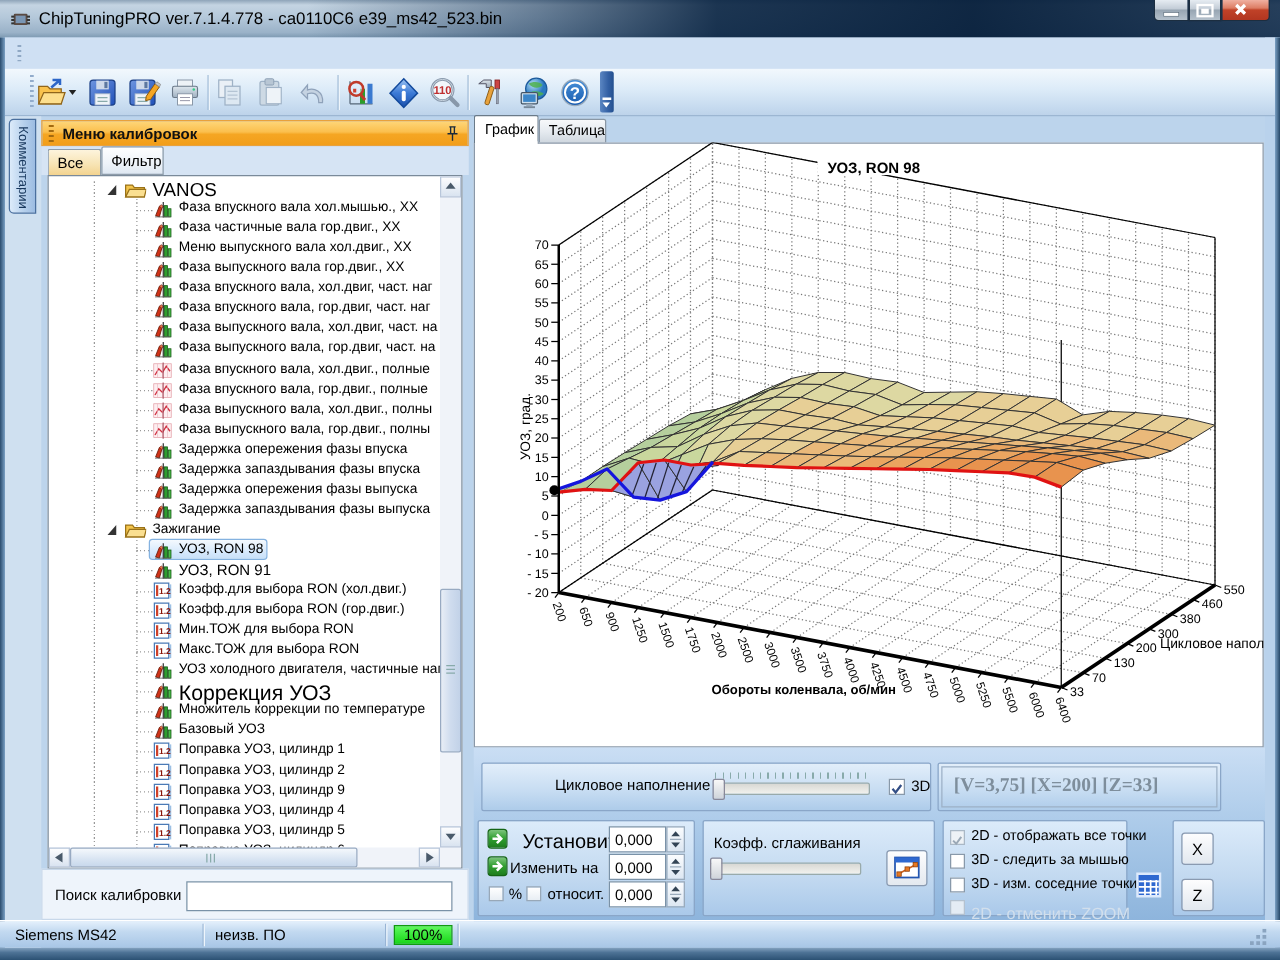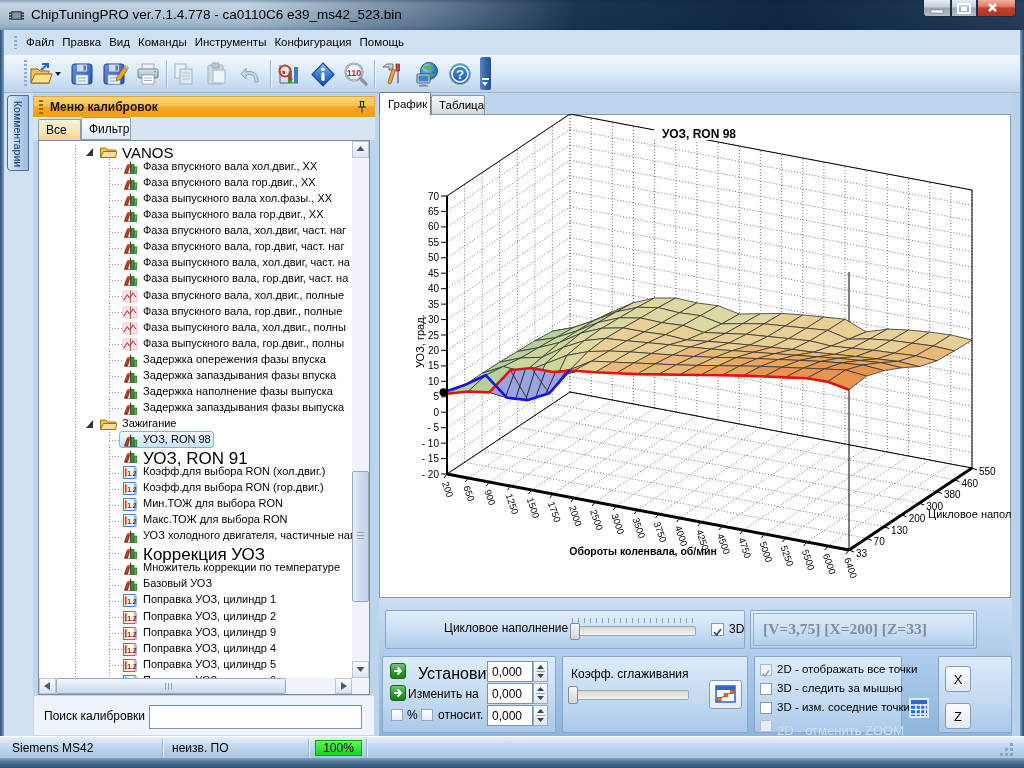--- a/index.html
+++ b/index.html
@@ -34,21 +34,20 @@
     </svg>
 </div>
 
 <div class="abs" style="left:0;top:30px;width:4px;height:728px;background:linear-gradient(90deg,#2a4c6e,#7aa0c4)"></div>
 <div class="abs" style="left:1012px;top:30px;width:12px;height:728px;background:#b9d2ec"></div>
 <div class="abs" style="left:1020px;top:30px;width:4px;height:728px;background:linear-gradient(90deg,#7aa0c4,#264868)"></div>
 <div class="abs" style="left:0;top:758px;width:1024px;height:10px;background:linear-gradient(180deg,#87a5c2 0,#4e7396 40%,#2b5173 100%)"></div>
 
 <div class="abs" style="left:4px;top:30px;width:1016px;height:25px;background:#cfe0f3">
   <div class="abs" style="left:10px;top:6px;width:3px;height:13px;background:repeating-linear-gradient(180deg,#8fa8c4 0,#8fa8c4 2px,transparent 2px,transparent 4px)"></div>
-  <div class="abs txt" style="left:22px;top:6px;font-size:11.5px;color:#000"><span style="margin-right:8px">Файл</span><span style="margin-right:8px">Правка</span><span style="margin-right:8px">Вид</span><span style="margin-right:8px">Команды</span><span style="margin-right:8px">Инструменты</span><span style="margin-right:8px">Конфигурация</span><span>Помощь</span></div>
 </div>
 <div class="abs" style="left:4px;top:55px;width:1016px;height:38px;background:linear-gradient(180deg,#f2f8fd 0,#dcebf8 45%,#c8dcf0 80%,#bdd3ea 100%);border-bottom:1px solid #9cb6d2"></div>
 <div class="abs" style="left:28px;top:61px;width:26px;height:27px"><svg width="26" height="27" viewBox="0 0 26 27">
 <path d="M3 8 L3 22 L21 22 L21 10 L12 10 L10 8 Z" fill="#f9c24d" stroke="#90651a" stroke-width="1"></path>
 <path d="M3 22 L7 13 L24 13 L21 22 Z" fill="#fddf8e" stroke="#90651a" stroke-width="1"></path>
 <path d="M14 3 L20 3 L20 7 M20 3 L13 9" stroke="#2c66c8" stroke-width="2" fill="none"></path>
     </svg></div>
 <div class="abs" style="left:55px;top:72px;width:0;height:0;border-left:3.5px solid transparent;border-right:3.5px solid transparent;border-top:4px solid #222"></div>
 <div class="abs" style="left:69px;top:61px;width:26px;height:27px"><svg width="26" height="27" viewBox="0 0 26 27">
       <defs>
@@ -220,41 +219,41 @@
     <div class="abs txt" style="left:83px;top:3.0px;font-size:15px;color:#000">VANOS</div>
     <div class="abs" style="left:70px;top:26.6px;width:13px;height:1px;background:repeating-linear-gradient(90deg,#999 0,#999 1px,transparent 1px,transparent 3px)"></div>
     <div class="abs" style="left:83px;top:19.1px;width:16px;height:15px"><svg width="16" height="15" viewBox="0 0 16 15">
 <path d="M2.5 12.5 L5.5 5 L7.5 6.5 L5.5 13.5 Z" fill="#cf3318" stroke="#6e1a08" stroke-width="0.7"></path>
 <path d="M5.5 5 L7 3.8 L9 5.3 L7.5 6.5 Z" fill="#ee7850" stroke="#6e1a08" stroke-width="0.5"></path>
 <line x1="8.6" y1="1.5" x2="8.6" y2="14" stroke="#222" stroke-width="0.9"></line>
 <rect x="9.4" y="4.5" width="2.6" height="9" fill="#2f9e2f" stroke="#11540f" stroke-width="0.6"></rect>
 <rect x="12.6" y="7" width="2.2" height="6.5" fill="#49bd49" stroke="#11540f" stroke-width="0.6"></rect>
 <path d="M2 13.5 L14.5 13.5" stroke="#666" stroke-width="0.7"></path>
       </svg></div>
-    <div class="abs txt" style="left:104px;top:19.1px;font-size:11px;color:#000">Фаза впускного вала хол.двиг., ХХ</div>
+    <div class="abs txt" style="left:104px;top:19.1px;font-size:11px;color:#000">Фаза впускного вала хол.мышью., ХХ</div>
     <div class="abs" style="left:70px;top:42.6px;width:13px;height:1px;background:repeating-linear-gradient(90deg,#999 0,#999 1px,transparent 1px,transparent 3px)"></div>
     <div class="abs" style="left:83px;top:35.1px;width:16px;height:15px"><svg width="16" height="15" viewBox="0 0 16 15">
 <path d="M2.5 12.5 L5.5 5 L7.5 6.5 L5.5 13.5 Z" fill="#cf3318" stroke="#6e1a08" stroke-width="0.7"></path>
 <path d="M5.5 5 L7 3.8 L9 5.3 L7.5 6.5 Z" fill="#ee7850" stroke="#6e1a08" stroke-width="0.5"></path>
 <line x1="8.6" y1="1.5" x2="8.6" y2="14" stroke="#222" stroke-width="0.9"></line>
 <rect x="9.4" y="4.5" width="2.6" height="9" fill="#2f9e2f" stroke="#11540f" stroke-width="0.6"></rect>
 <rect x="12.6" y="7" width="2.2" height="6.5" fill="#49bd49" stroke="#11540f" stroke-width="0.6"></rect>
 <path d="M2 13.5 L14.5 13.5" stroke="#666" stroke-width="0.7"></path>
       </svg></div>
-    <div class="abs txt" style="left:104px;top:35.1px;font-size:11px;color:#000">Фаза впускного вала гор.двиг., ХХ</div>
+    <div class="abs txt" style="left:104px;top:35.1px;font-size:11px;color:#000">Фаза частичные вала гор.двиг., ХХ</div>
     <div class="abs" style="left:70px;top:58.7px;width:13px;height:1px;background:repeating-linear-gradient(90deg,#999 0,#999 1px,transparent 1px,transparent 3px)"></div>
     <div class="abs" style="left:83px;top:51.2px;width:16px;height:15px"><svg width="16" height="15" viewBox="0 0 16 15">
 <path d="M2.5 12.5 L5.5 5 L7.5 6.5 L5.5 13.5 Z" fill="#cf3318" stroke="#6e1a08" stroke-width="0.7"></path>
 <path d="M5.5 5 L7 3.8 L9 5.3 L7.5 6.5 Z" fill="#ee7850" stroke="#6e1a08" stroke-width="0.5"></path>
 <line x1="8.6" y1="1.5" x2="8.6" y2="14" stroke="#222" stroke-width="0.9"></line>
 <rect x="9.4" y="4.5" width="2.6" height="9" fill="#2f9e2f" stroke="#11540f" stroke-width="0.6"></rect>
 <rect x="12.6" y="7" width="2.2" height="6.5" fill="#49bd49" stroke="#11540f" stroke-width="0.6"></rect>
 <path d="M2 13.5 L14.5 13.5" stroke="#666" stroke-width="0.7"></path>
       </svg></div>
-    <div class="abs txt" style="left:104px;top:51.2px;font-size:11px;color:#000">Фаза выпускного вала хол.фазы., ХХ</div>
+    <div class="abs txt" style="left:104px;top:51.2px;font-size:11px;color:#000">Меню выпускного вала хол.двиг., ХХ</div>
     <div class="abs" style="left:70px;top:74.7px;width:13px;height:1px;background:repeating-linear-gradient(90deg,#999 0,#999 1px,transparent 1px,transparent 3px)"></div>
     <div class="abs" style="left:83px;top:67.2px;width:16px;height:15px"><svg width="16" height="15" viewBox="0 0 16 15">
 <path d="M2.5 12.5 L5.5 5 L7.5 6.5 L5.5 13.5 Z" fill="#cf3318" stroke="#6e1a08" stroke-width="0.7"></path>
 <path d="M5.5 5 L7 3.8 L9 5.3 L7.5 6.5 Z" fill="#ee7850" stroke="#6e1a08" stroke-width="0.5"></path>
 <line x1="8.6" y1="1.5" x2="8.6" y2="14" stroke="#222" stroke-width="0.9"></line>
 <rect x="9.4" y="4.5" width="2.6" height="9" fill="#2f9e2f" stroke="#11540f" stroke-width="0.6"></rect>
 <rect x="12.6" y="7" width="2.2" height="6.5" fill="#49bd49" stroke="#11540f" stroke-width="0.6"></rect>
 <path d="M2 13.5 L14.5 13.5" stroke="#666" stroke-width="0.7"></path>
       </svg></div>
     <div class="abs txt" style="left:104px;top:67.2px;font-size:11px;color:#000">Фаза выпускного вала гор.двиг., ХХ</div>
@@ -360,21 +359,21 @@
     <div class="abs txt" style="left:104px;top:227.7px;font-size:11px;color:#000">Задержка запаздывания фазы впуска</div>
     <div class="abs" style="left:70px;top:251.2px;width:13px;height:1px;background:repeating-linear-gradient(90deg,#999 0,#999 1px,transparent 1px,transparent 3px)"></div>
     <div class="abs" style="left:83px;top:243.8px;width:16px;height:15px"><svg width="16" height="15" viewBox="0 0 16 15">
 <path d="M2.5 12.5 L5.5 5 L7.5 6.5 L5.5 13.5 Z" fill="#cf3318" stroke="#6e1a08" stroke-width="0.7"></path>
 <path d="M5.5 5 L7 3.8 L9 5.3 L7.5 6.5 Z" fill="#ee7850" stroke="#6e1a08" stroke-width="0.5"></path>
 <line x1="8.6" y1="1.5" x2="8.6" y2="14" stroke="#222" stroke-width="0.9"></line>
 <rect x="9.4" y="4.5" width="2.6" height="9" fill="#2f9e2f" stroke="#11540f" stroke-width="0.6"></rect>
 <rect x="12.6" y="7" width="2.2" height="6.5" fill="#49bd49" stroke="#11540f" stroke-width="0.6"></rect>
 <path d="M2 13.5 L14.5 13.5" stroke="#666" stroke-width="0.7"></path>
       </svg></div>
-    <div class="abs txt" style="left:104px;top:243.8px;font-size:11px;color:#000">Задержка наполнение фазы выпуска</div>
+    <div class="abs txt" style="left:104px;top:243.8px;font-size:11px;color:#000">Задержка опережения фазы выпуска</div>
     <div class="abs" style="left:70px;top:267.3px;width:13px;height:1px;background:repeating-linear-gradient(90deg,#999 0,#999 1px,transparent 1px,transparent 3px)"></div>
     <div class="abs" style="left:83px;top:259.8px;width:16px;height:15px"><svg width="16" height="15" viewBox="0 0 16 15">
 <path d="M2.5 12.5 L5.5 5 L7.5 6.5 L5.5 13.5 Z" fill="#cf3318" stroke="#6e1a08" stroke-width="0.7"></path>
 <path d="M5.5 5 L7 3.8 L9 5.3 L7.5 6.5 Z" fill="#ee7850" stroke="#6e1a08" stroke-width="0.5"></path>
 <line x1="8.6" y1="1.5" x2="8.6" y2="14" stroke="#222" stroke-width="0.9"></line>
 <rect x="9.4" y="4.5" width="2.6" height="9" fill="#2f9e2f" stroke="#11540f" stroke-width="0.6"></rect>
 <rect x="12.6" y="7" width="2.2" height="6.5" fill="#49bd49" stroke="#11540f" stroke-width="0.6"></rect>
 <path d="M2 13.5 L14.5 13.5" stroke="#666" stroke-width="0.7"></path>
       </svg></div>
     <div class="abs txt" style="left:104px;top:259.8px;font-size:11px;color:#000">Задержка запаздывания фазы выпуска</div>
@@ -399,21 +398,21 @@
     <div class="abs txt" style="left:104px;top:291.9px;font-size:11px;color:#000">УОЗ, RON 98</div>
     <div class="abs" style="left:70px;top:315.4px;width:13px;height:1px;background:repeating-linear-gradient(90deg,#999 0,#999 1px,transparent 1px,transparent 3px)"></div>
     <div class="abs" style="left:83px;top:307.9px;width:16px;height:15px"><svg width="16" height="15" viewBox="0 0 16 15">
 <path d="M2.5 12.5 L5.5 5 L7.5 6.5 L5.5 13.5 Z" fill="#cf3318" stroke="#6e1a08" stroke-width="0.7"></path>
 <path d="M5.5 5 L7 3.8 L9 5.3 L7.5 6.5 Z" fill="#ee7850" stroke="#6e1a08" stroke-width="0.5"></path>
 <line x1="8.6" y1="1.5" x2="8.6" y2="14" stroke="#222" stroke-width="0.9"></line>
 <rect x="9.4" y="4.5" width="2.6" height="9" fill="#2f9e2f" stroke="#11540f" stroke-width="0.6"></rect>
 <rect x="12.6" y="7" width="2.2" height="6.5" fill="#49bd49" stroke="#11540f" stroke-width="0.6"></rect>
 <path d="M2 13.5 L14.5 13.5" stroke="#666" stroke-width="0.7"></path>
       </svg></div>
-    <div class="abs txt" style="left:104px;top:307.9px;font-size:17px;color:#000">УОЗ, RON 91</div>
+    <div class="abs txt" style="left:104px;top:307.9px;font-size:12px;color:#000">УОЗ, RON 91</div>
     <div class="abs" style="left:70px;top:331.5px;width:13px;height:1px;background:repeating-linear-gradient(90deg,#999 0,#999 1px,transparent 1px,transparent 3px)"></div>
     <div class="abs" style="left:83px;top:324.0px;width:16px;height:15px"><svg width="16" height="15" viewBox="0 0 16 15">
 <rect x="1.5" y="1.5" width="11.5" height="12" fill="#fff" stroke="#4a7ab6" stroke-width="1"></rect>
 <rect x="13.5" y="2.5" width="1.5" height="11" fill="#9cc0e4"></rect>
 <rect x="2.8" y="3.2" width="1.8" height="8.6" fill="#d04028"></rect>
 <text x="5.2" y="10.6" font-size="6.8" font-weight="bold" fill="#8a1408" font-family="Liberation Sans">1.2</text>
       </svg></div>
     <div class="abs txt" style="left:104px;top:324.0px;font-size:11px;color:#000">Коэфф.для выбора RON (хол.двиг.)</div>
     <div class="abs" style="left:70px;top:347.6px;width:13px;height:1px;background:repeating-linear-gradient(90deg,#999 0,#999 1px,transparent 1px,transparent 3px)"></div>
     <div class="abs" style="left:83px;top:340.1px;width:16px;height:15px"><svg width="16" height="15" viewBox="0 0 16 15">

